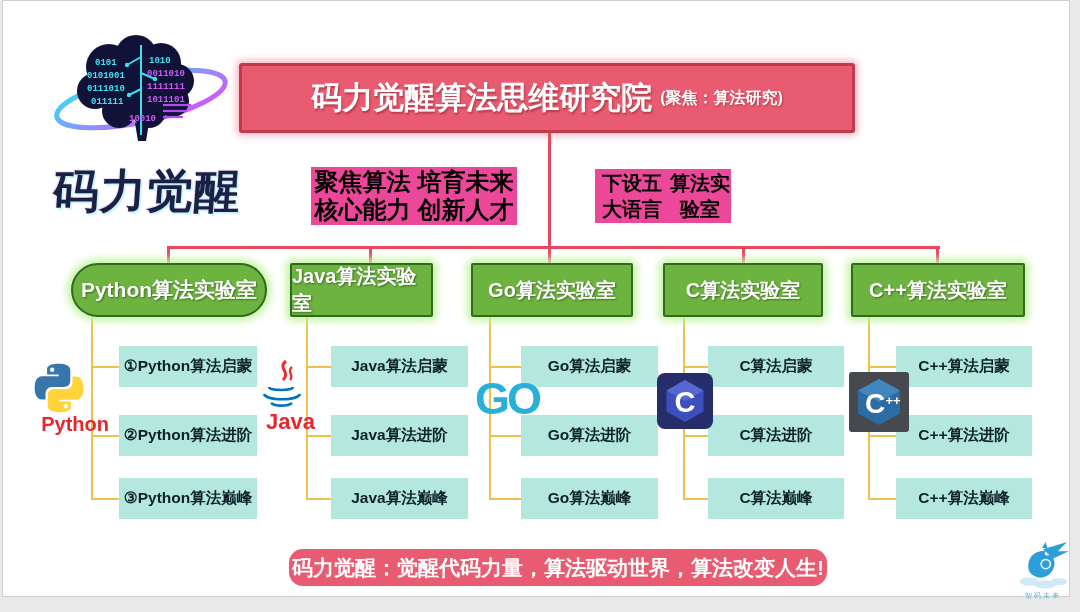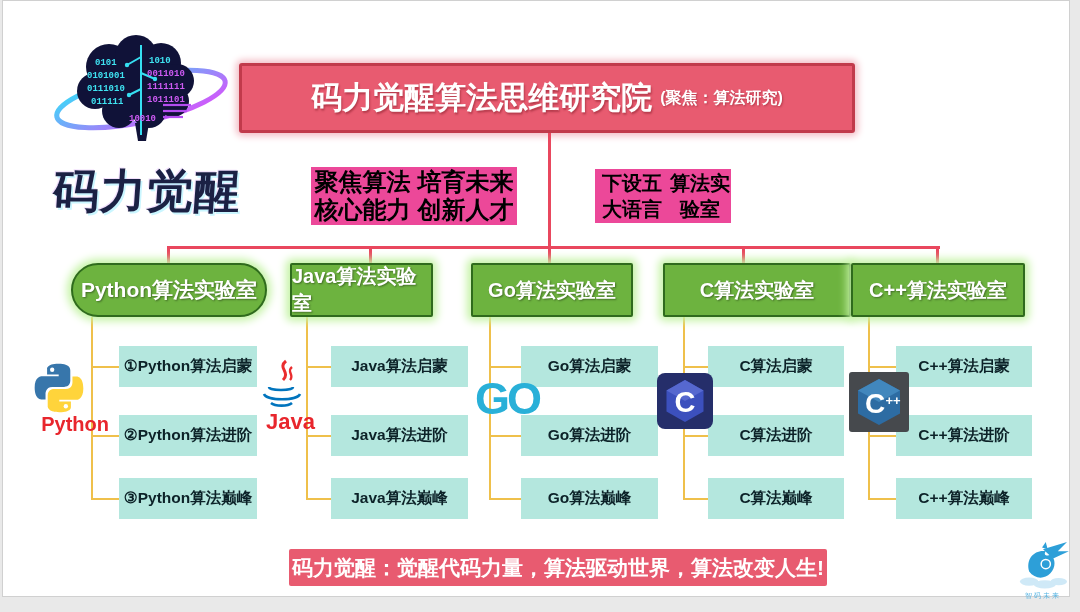--- a/index.html
+++ b/index.html
@@ -30,42 +30,42 @@
   .rline{position:absolute;background:#e9475e;}
   .yline{position:absolute;background:#efc04b;}
 
   
   .lab-header{position:absolute;top:262px;height:54px;background:#6db33f;border:2px solid #2f6b1d;border-radius:2px;
     display:flex;align-items:center;justify-content:center;color:#fff;font-size:20px;font-weight:900;
     text-shadow:1px 1px 2px rgba(0,0,0,.40);box-shadow:0 0 9px 4px #c5f3a6;box-sizing:border-box;z-index:3;}
   .lab-py{left:68px;width:196px;font-size:21px;border-radius:27px;}
   .lab-java{left:287px;width:143px;}
   .lab-go{left:468px;width:162px;}
-  .lab-c{left:660px;width:188px;}
+  .lab-c{left:660px;width:160px;}
   .lab-cpp{left:848px;width:174px;}
 
   
   .course{position:absolute;height:41px;background:#b4e7de;display:flex;align-items:center;justify-content:center;
     color:#0c2228;font-size:15.5px;font-weight:800;z-index:3;white-space:nowrap;}
   .col-py .course{left:116px;width:138px;}
   .col-java .course{left:328px;width:137px;}
   .col-go .course{left:518px;width:137px;}
   .col-c .course{left:705px;width:136px;}
   .col-cpp .course{left:893px;width:136px;}
   .row1{top:345px;} .row2{top:414px;} .row3{top:477px;}
 
   
   .lang-icon{position:absolute;z-index:5;}
   .icon-caption{position:absolute;z-index:5;color:#e8262d;font-weight:900;text-align:right;}
   .cap-python{left:6px;top:412px;width:100px;font-size:20px;}
   .cap-java{left:244px;top:408px;width:68px;font-size:22px;}
   .cap-go{left:460px;top:372px;width:76px;font-size:45px;color:#29b0d8;letter-spacing:-3px;font-weight:900;}
 
   
-  .footer-banner{position:absolute;left:286px;top:548px;width:538px;height:37px;background:#e85b70;border-radius:2px;
+  .footer-banner{position:absolute;left:286px;top:548px;width:538px;height:37px;background:#e85b70;border-radius:14px;
     display:flex;align-items:center;justify-content:center;color:#fff;font-size:21px;font-weight:900;white-space:nowrap;}
 
   
   .watermark{position:absolute;left:1008px;top:540px;width:64px;text-align:center;z-index:2;}
   .watermark-text{font-size:7px;color:#52b2e2;letter-spacing:2px;margin-top:-2px;}
 </style>
 </head>
 <body>
 
 <div class="canvas">

